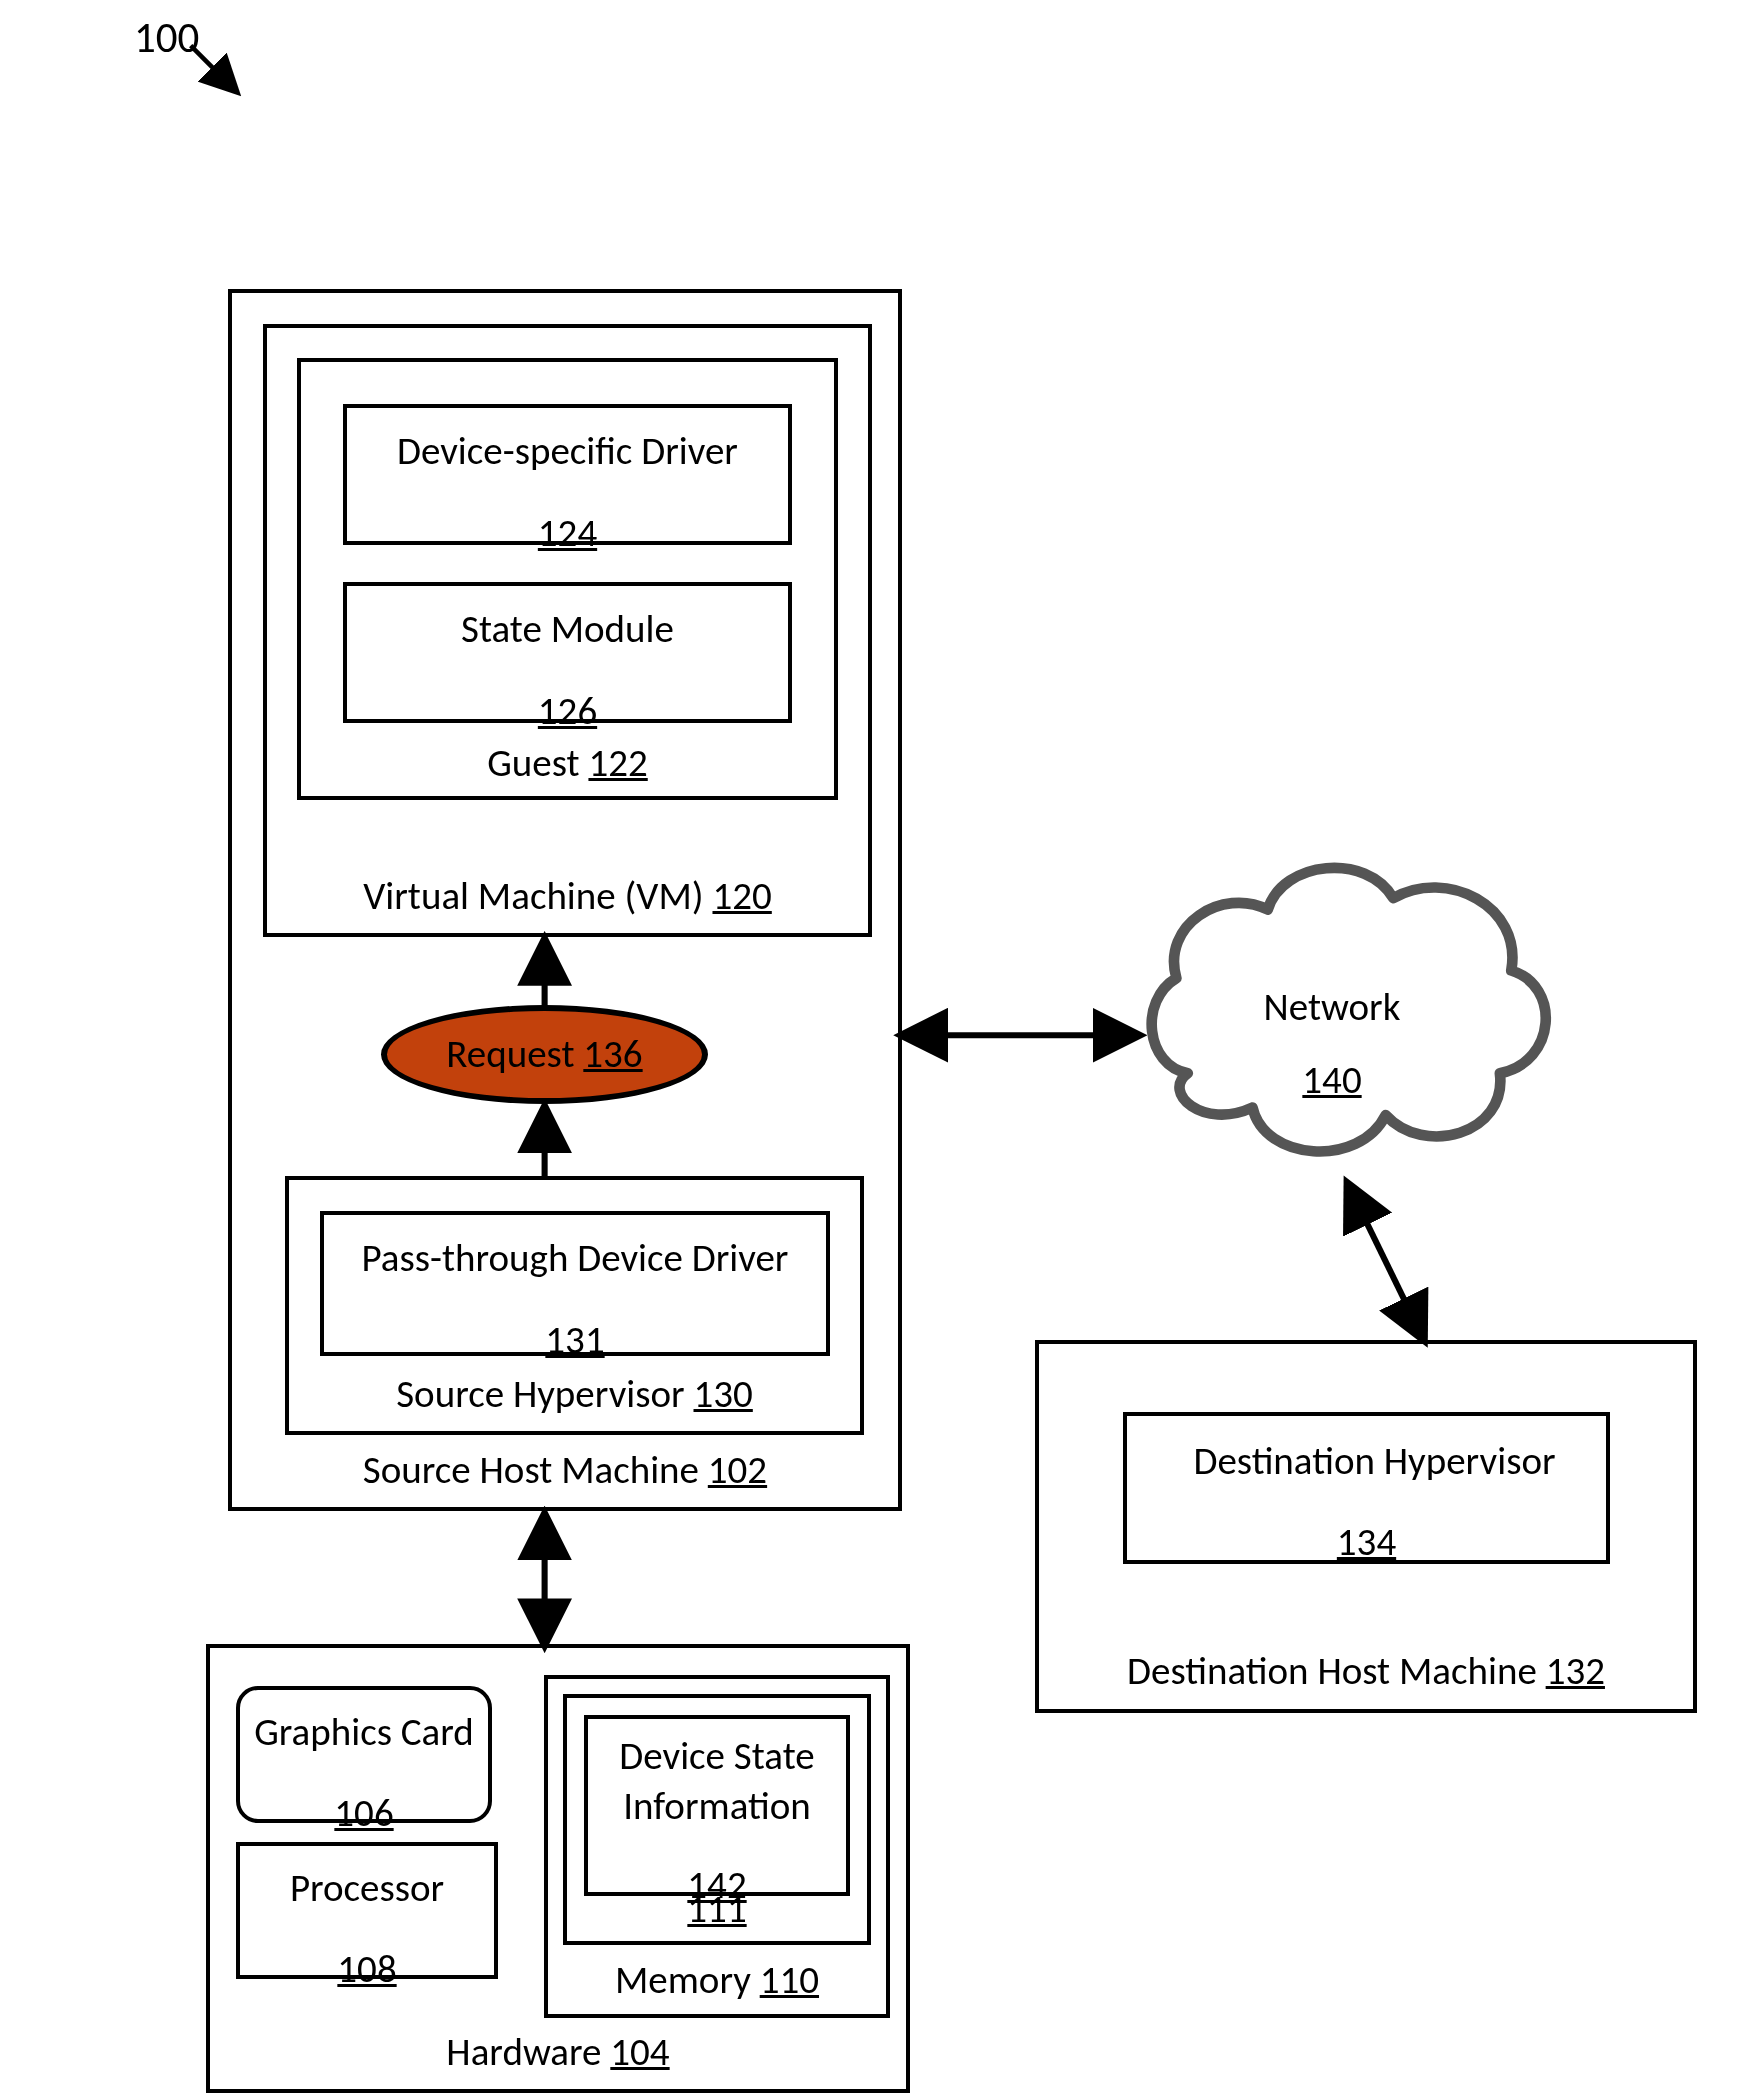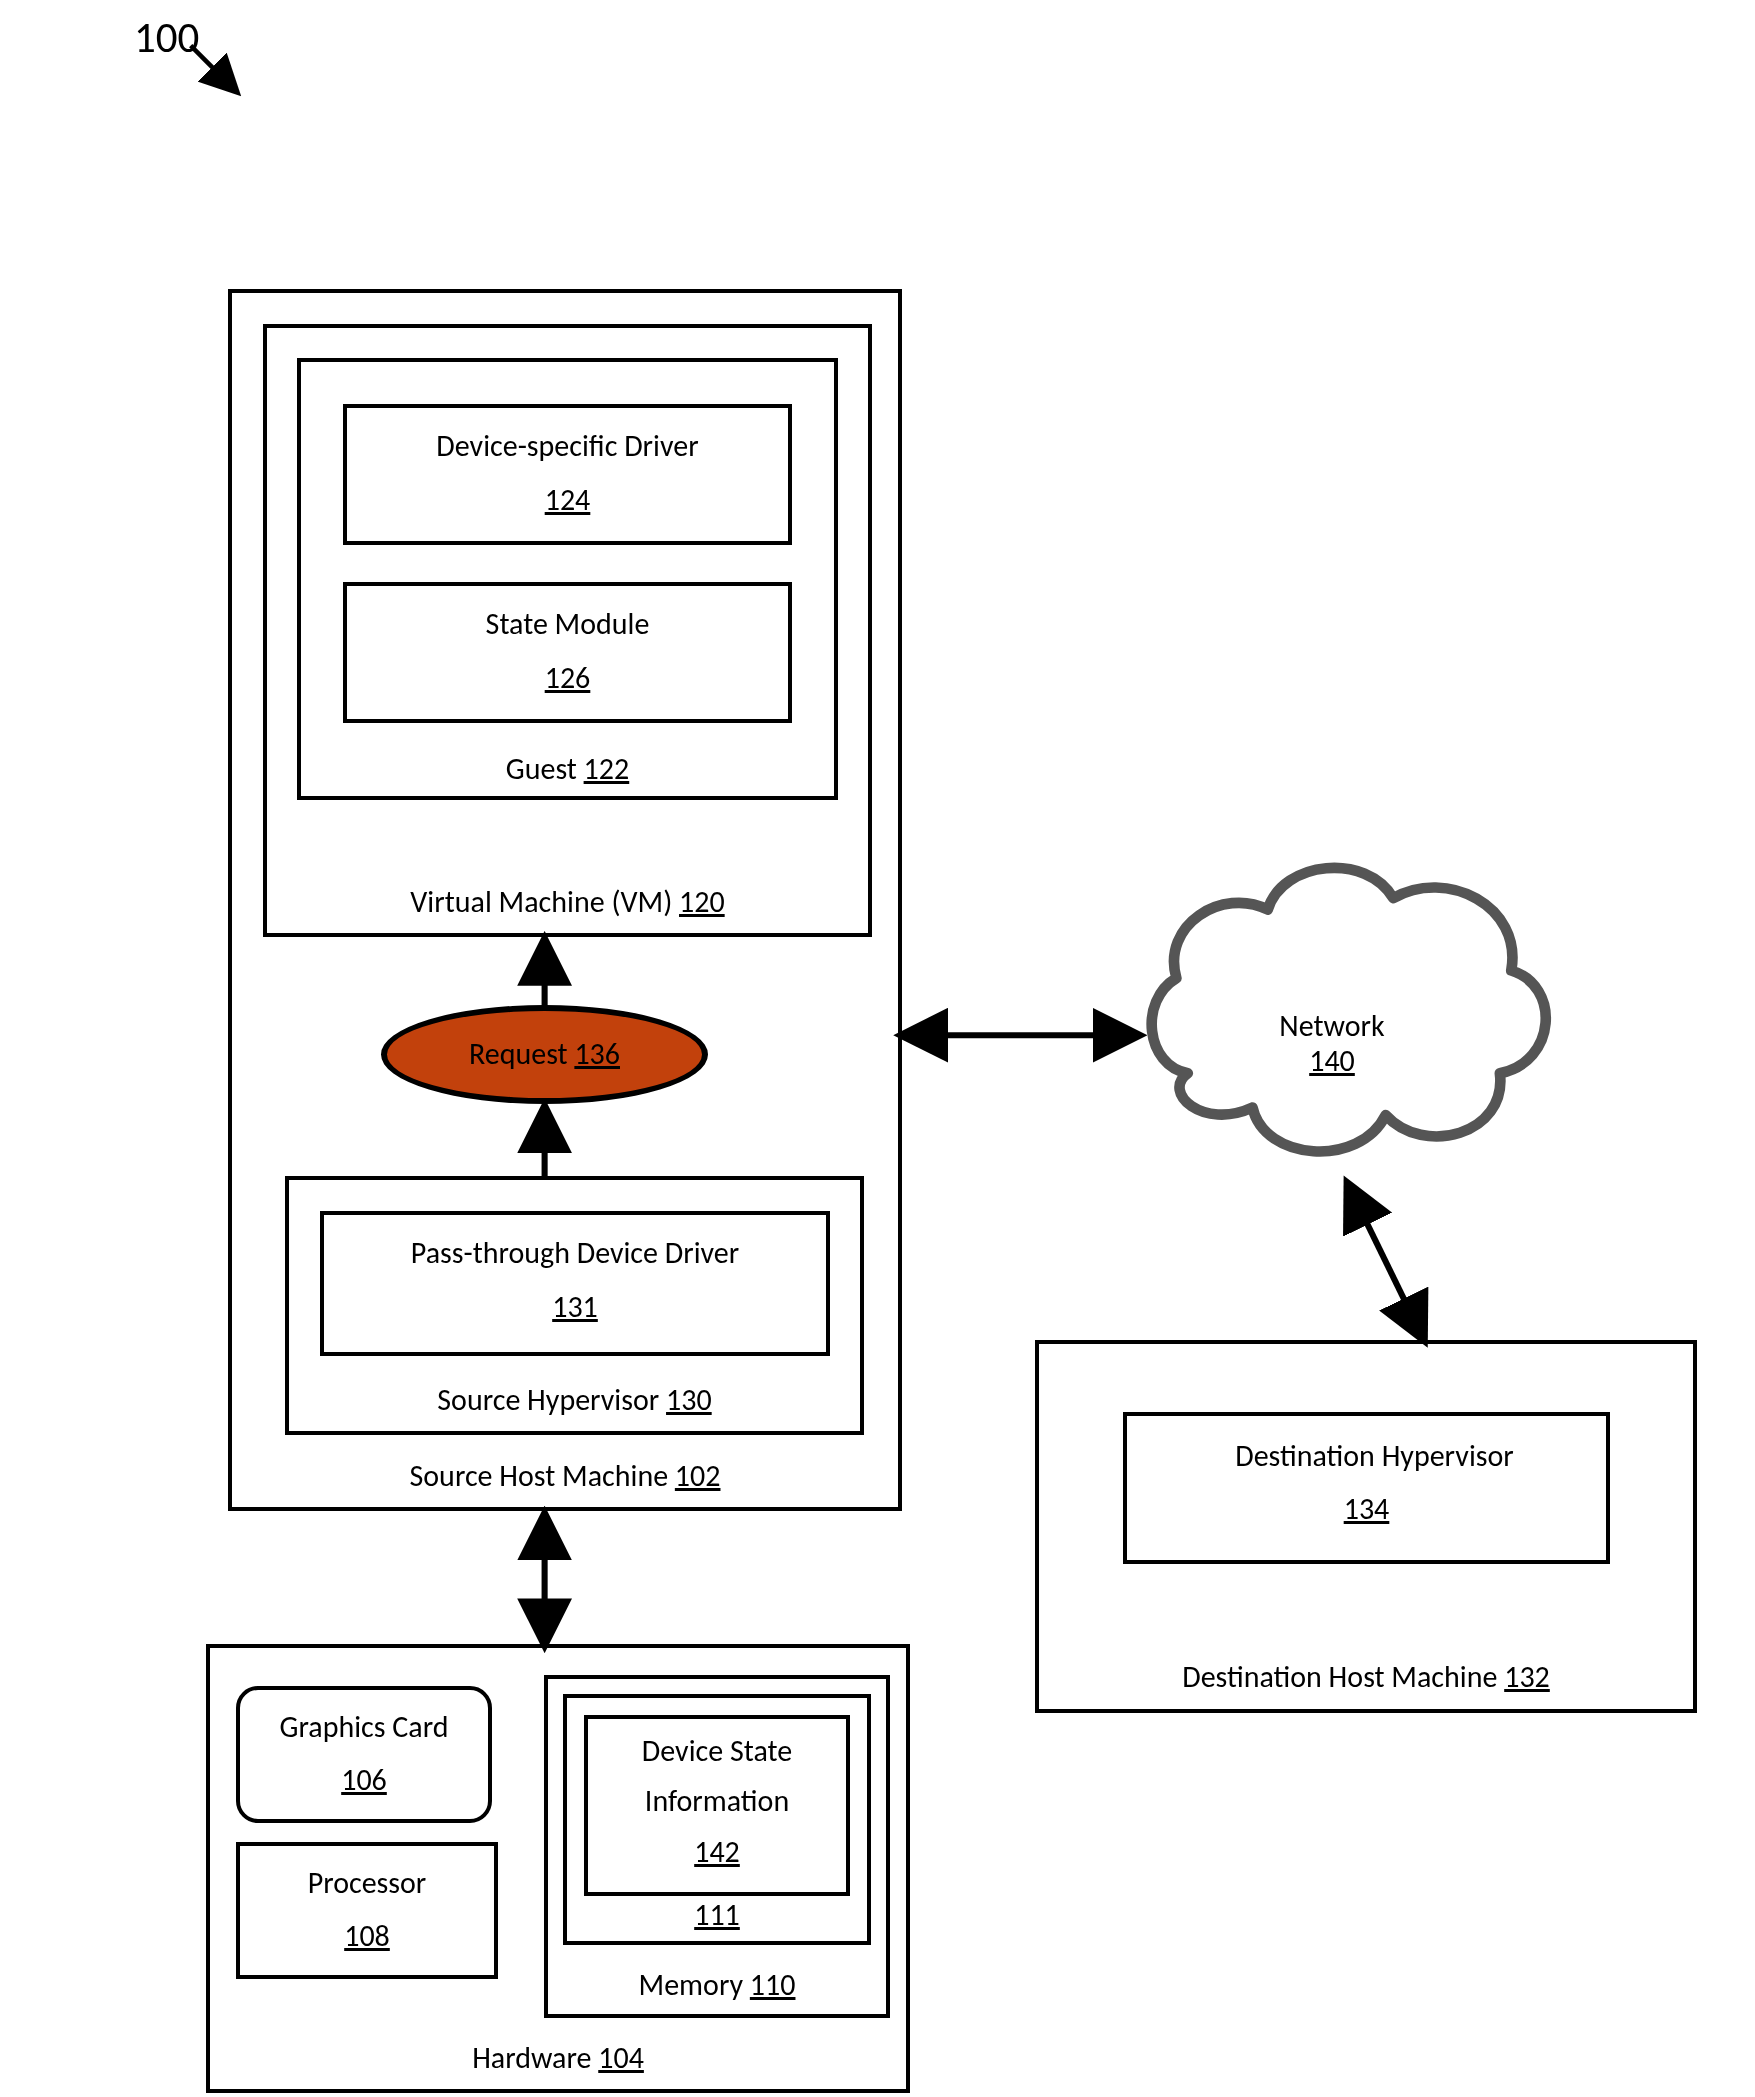--- a/index.html
+++ b/index.html
@@ -20,24 +20,24 @@
     text-align: center;
     background: #fff;
   }
   .box.nobg { background: transparent; }
   .lbl-row {
     position: absolute;
     left: 0; right: 0;
     text-align: center;
   }
   .text {
-    font-size: 30px;
+    font-size: 39px;
     line-height: 1.15;
   }
-  .u { text-decoration: underline; }
+  .u { text-decoration: underline; margin-top: 28px; }
   .fignum {
     position: absolute;
     font-size: 43px;
     font-weight: 400;
   }
   
   .cloud-wrap {
     position: absolute;
   }
   .cloud-inner {

